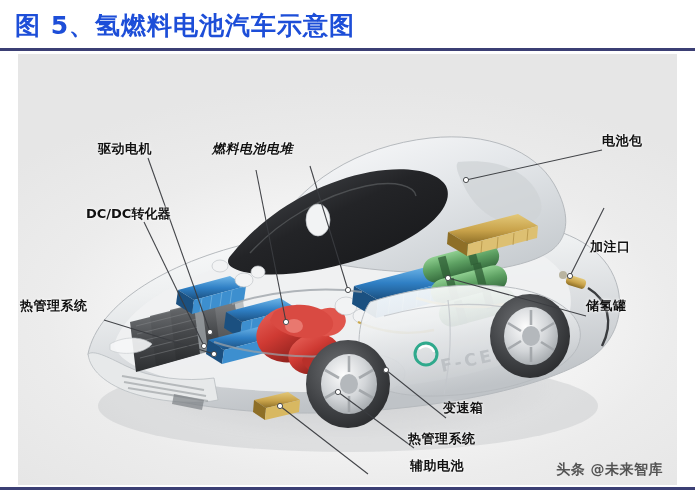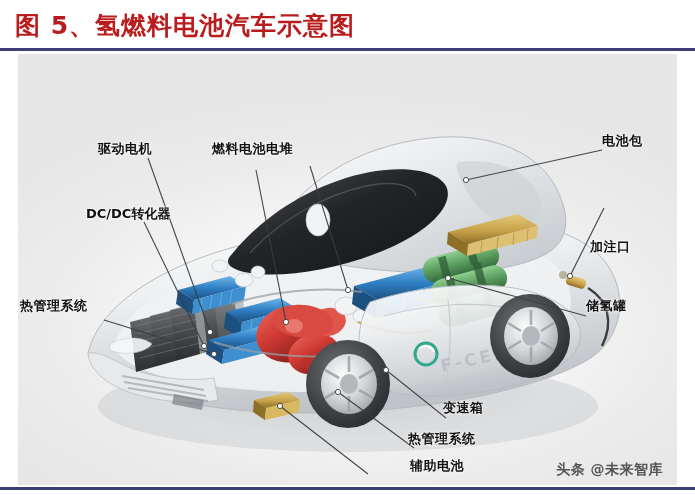--- a/index.html
+++ b/index.html
@@ -8,21 +8,21 @@
     background:#ffffff;
     font-family:"Liberation Sans","DejaVu Sans",sans-serif;
     overflow:hidden;
     position:relative;
   }
   #page{position:relative;width:695px;height:495px;background:#fff;}
 
   
   .title{
     position:absolute;left:15px;top:9px;
-    font-size:25px;font-weight:bold;color:#b91c1c;
+    font-size:25px;font-weight:bold;color:#1d4ed8;
     letter-spacing:1px;white-space:nowrap;
     font-family:"DejaVu Sans","Liberation Sans",sans-serif;
   }
   .rule-top{
     position:absolute;left:0;top:48px;width:695px;height:3px;
     background:#3b3f74;
   }
   .rule-bottom{
     position:absolute;left:0;top:487px;width:695px;height:3px;
     background:#3b3f74;
@@ -370,21 +370,21 @@
         <circle cx="430" cy="224" r="2.6"></circle>
         <circle cx="368" cy="316" r="2.6"></circle>
         <circle cx="320" cy="338" r="2.6"></circle>
         <circle cx="262" cy="352" r="2.6"></circle>
       </g>
     </svg>
 
     <div class="label" style="left:80px;top:86px;text-align:right;">驱动电机</div>
     <div class="label latin" style="left:68px;top:151px;">DC/DC转化器</div>
     <div class="label" style="left:2px;top:243px;">热管理系统</div>
-    <div class="label" style="left:194px;top:86px;">燃料电池电堆</div>
+    <div class="label" style="left:194px;top:86px;font-style:italic;">燃料电池电堆</div>
     <div class="label" style="left:584px;top:78px;">电池包</div>
     <div class="label" style="left:572px;top:136px;margin-top:48px;">加注口</div>
     <div class="label" style="left:568px;top:243px;">储氢罐</div>
     <div class="label" style="left:425px;top:345px;">变速箱</div>
     <div class="label" style="left:390px;top:376px;">热管理系统</div>
     <div class="label" style="left:344px;top:403px;margin-left:48px;">辅助电池</div>
 
     <div class="watermark">头条 @未来智库</div>
   </div>
 

